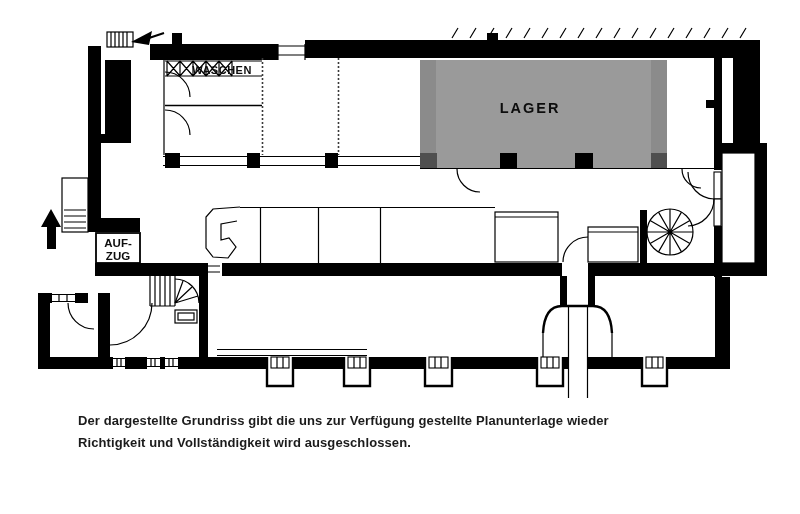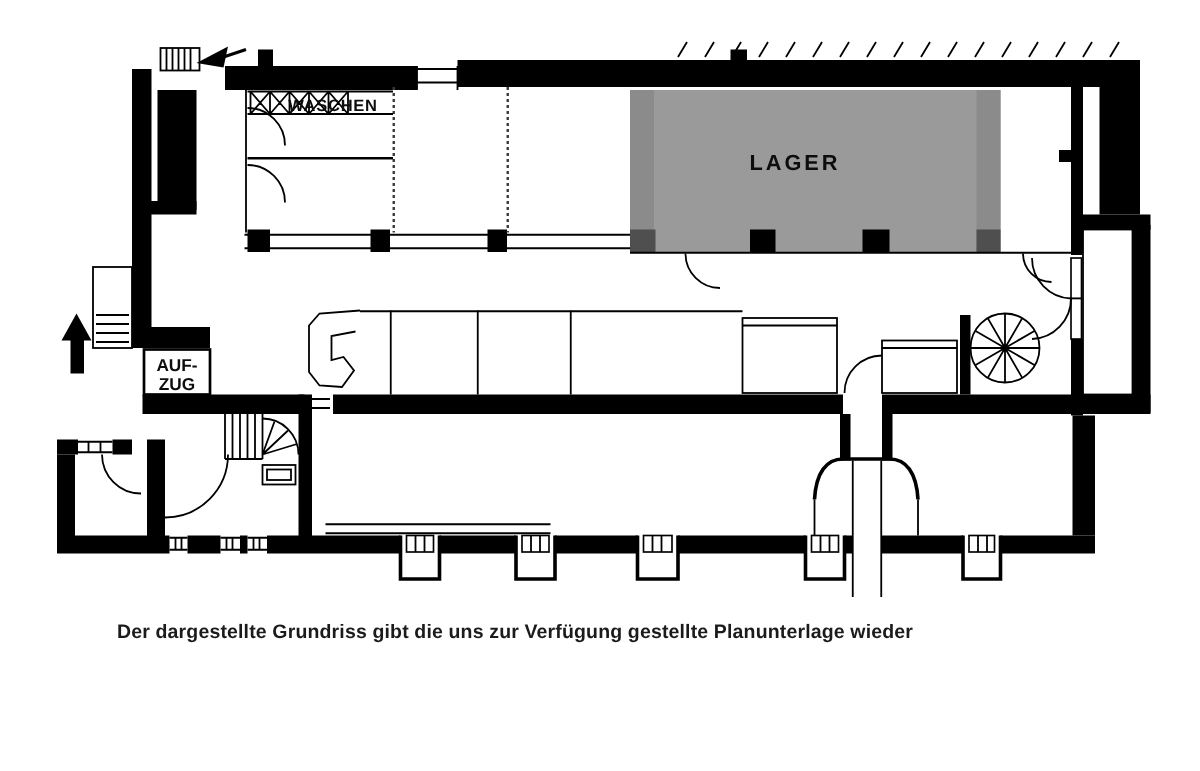--- a/index.html
+++ b/index.html
@@ -203,15 +203,16 @@
       <path class="tn" d="M547,357 v11 M553,357 v11"></path>
 
       <path class="tn2" d="M642,357 v29 h25 v-29"></path>
       <rect class="wt" x="646" y="357" width="17" height="11"></rect>
       <path class="tn" d="M652,357 v11 M658,357 v11"></path>
     </g>
   </svg>
 
   <div class="disclaimer">
     <div>Der dargestellte Grundriss gibt die uns zur Verfügung gestellte Planunterlage wieder</div>
+    <div>Richtigkeit und Vollständigkeit wird ausgeschlossen.</div>
   </div>
 
 </div>
 
 </body></html>

